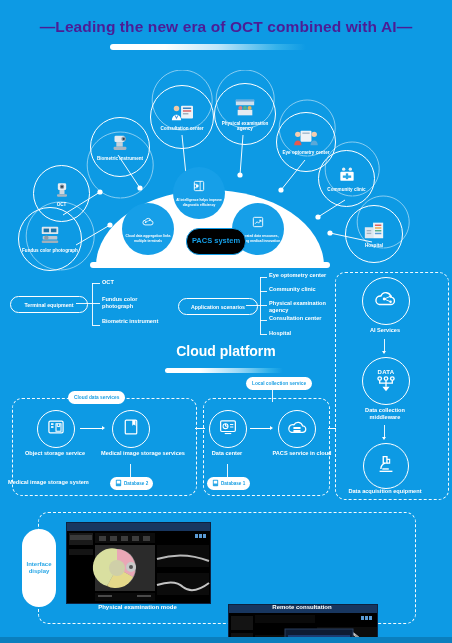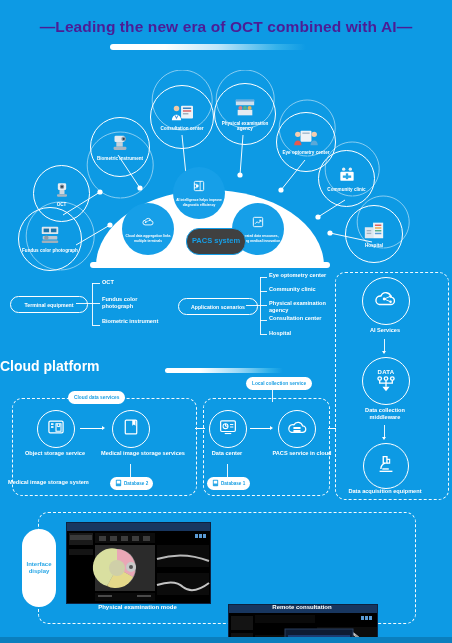--- a/index.html
+++ b/index.html
@@ -42,21 +42,21 @@
   }
   .domecirc .ico{margin-bottom:1px;}
   .domecirc .lbl{font-size:3.3px;line-height:1.25;font-weight:bold;padding:0 3px;}
 
   #dc-ai{left:173px;top:167px;width:52px;height:52px;}
   #dc-cloud{left:122px;top:203px;width:52px;height:52px;}
   #dc-integ{left:232px;top:203px;width:52px;height:52px;}
 
   #pacs-pill{
     left:186px;top:228px;width:58px;height:25px;border-radius:13px;
-    border:1.4px solid #169fe8;background:#404040;color:#169fe8;
+    border:1.4px solid #169fe8;background:#000000;color:#169fe8;
     display:flex;align-items:center;justify-content:center;text-align:center;
     font-size:7.5px;font-weight:bold;line-height:1.15;
   }
 
   
   .node{
     border-radius:50%;
     border:1.1px solid #ffffff;
     display:flex;flex-direction:column;align-items:center;justify-content:center;
     text-align:center;
@@ -67,21 +67,21 @@
   
   .pill{
     border:1.2px solid #fff;border-radius:11px;
     display:flex;align-items:center;justify-content:center;
     font-size:5.2px;font-weight:bold;color:#fff;text-align:center;padding:0 5px;
   }
   .treetxt{font-size:5.6px;font-weight:bold;line-height:1.25;color:#fff;}
   .ln{background:rgba(255,255,255,.9);}
 
   
-  #cloud-head{top:343px;left:0;width:452px;font-size:14px;font-weight:bold;margin-top:15px;}
+  #cloud-head{top:343px;left:0;width:452px;text-align:center;font-size:14px;font-weight:bold;}
   #cloud-underline{top:368px;left:165px;width:118px;height:5px;border-radius:3px;
     background:linear-gradient(90deg,#ffffff 0%,#ffffff 30%,#9ed9f6 62%,#2fb0ea 88%,#0d9ae4 100%);}
 
   
   .dashpanel{border:1px dashed rgba(255,255,255,.95);border-radius:10px;}
 
   .tagpill{
     border-radius:9px;background:#fff;color:#1b9fe3;
     font-size:4.8px;font-weight:bold;
     display:flex;align-items:center;justify-content:center;padding:0 6px;

